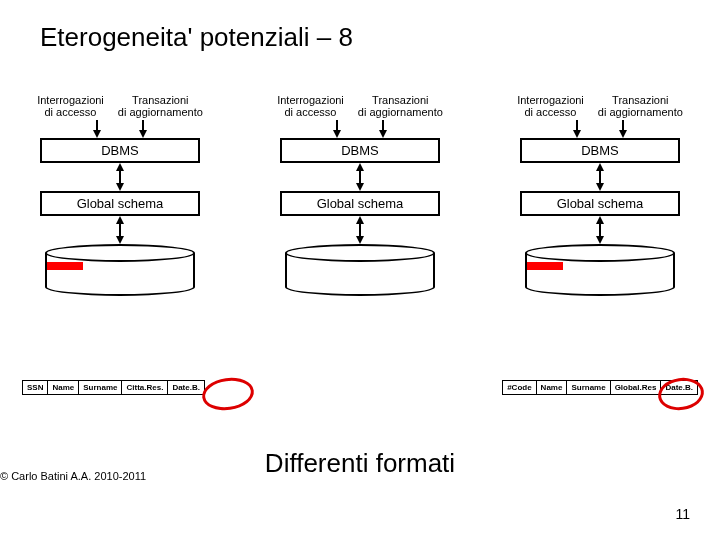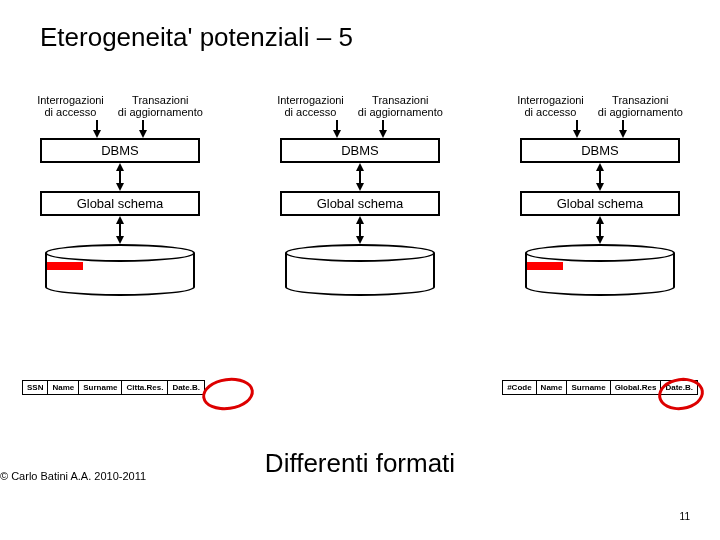--- a/index.html
+++ b/index.html
@@ -17,26 +17,26 @@
   .cyl .body { position: absolute; top: 9px; left: 0; right: 0; bottom: 9px; border-left: 2px solid #000; border-right: 2px solid #000; background: #fff; }
   .cyl .top { position: absolute; top: 0; left: 0; right: 0; height: 18px; border: 2px solid #000; border-radius: 50%; background: #fff; z-index: 2; }
   .cyl .bot { position: absolute; bottom: 0; left: 0; right: 0; height: 18px; border: 2px solid #000; border-radius: 50%; background: #fff; z-index: 0; }
   .cyl .stripe { position: absolute; top: 18px; left: 2px; width: 36px; height: 8px; background: #f00; z-index: 3; }
   .tables { position: absolute; top: 380px; left: 0; width: 720px; display: flex; justify-content: space-between; padding: 0 22px; }
   table { border-collapse: collapse; font-family: Arial, sans-serif; font-size: 8px; }
   th, td { border: 1px solid #000; padding: 2px 4px; text-align: right; white-space: nowrap; }
   .circle-mark { position: absolute; border: 3px solid #d00; border-radius: 50%; transform: rotate(-8deg); pointer-events: none; }
   .bigtext { position: absolute; top: 432px; width: 720px; text-align: center; font-size: 26px; margin-top: 16px; }
   .refs { position: absolute; top: 470px; width: 624px; text-align:left; font-size: 11px; }
-  .pageno { position: absolute; bottom: 18px; right: 30px; font-size: 10px; font-family: Arial, sans-serif; }
+  .pageno { position: absolute; bottom: 18px; right: 30px; font-size: 14px; font-family: Arial, sans-serif; }
 </style>
 </head>
 <body>
 
-<div class="title">Eterogeneita' potenziali – 5</div>
+<div class="title">Eterogeneita' potenziali – 8</div>
 
 <div class="columns">
 
   <div class="col">
     <div class="heads">
       <div><span>Interrogazioni</span><br><span>di accesso</span></div>
       <div><span>Transazioni</span><br><span>di aggiornamento</span></div>
     </div>
     <div class="arrowset">
       <svg width="10" height="18">

